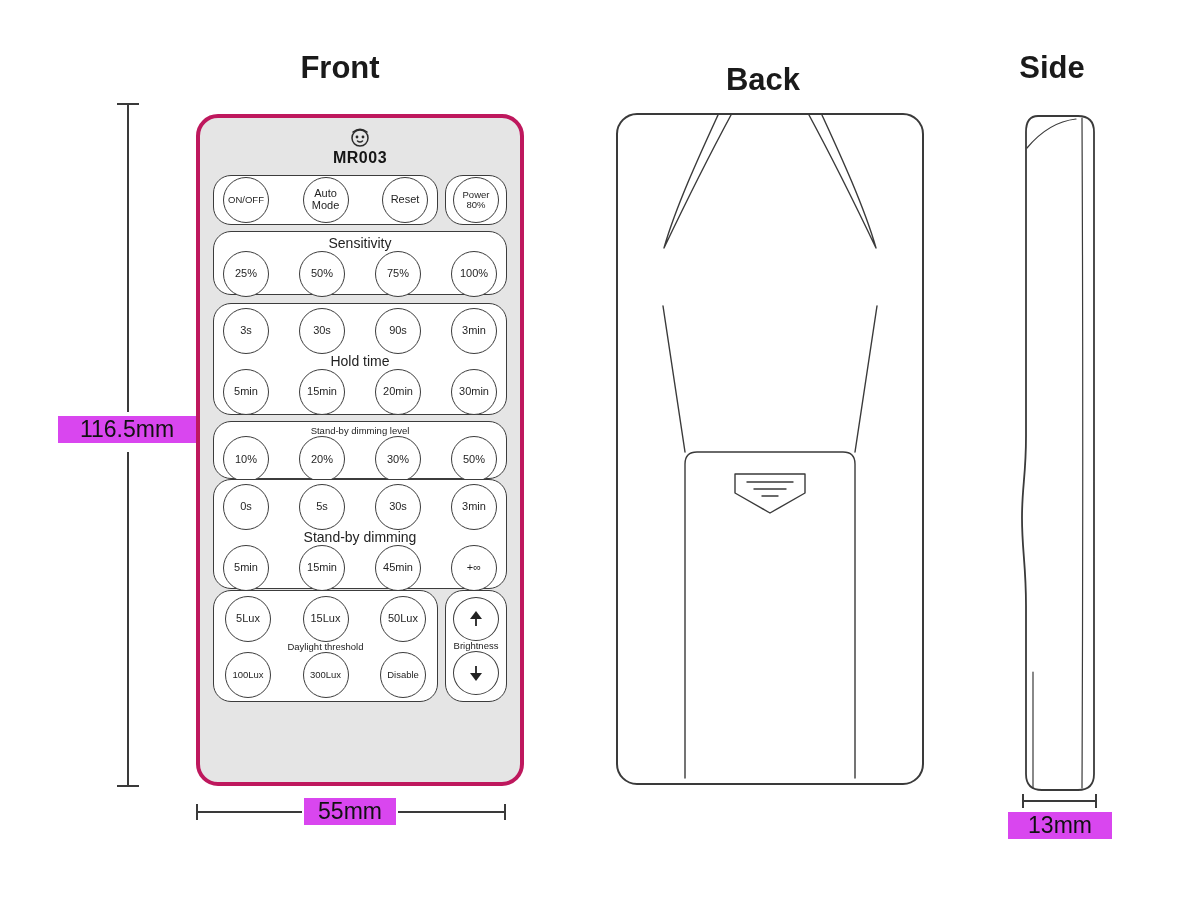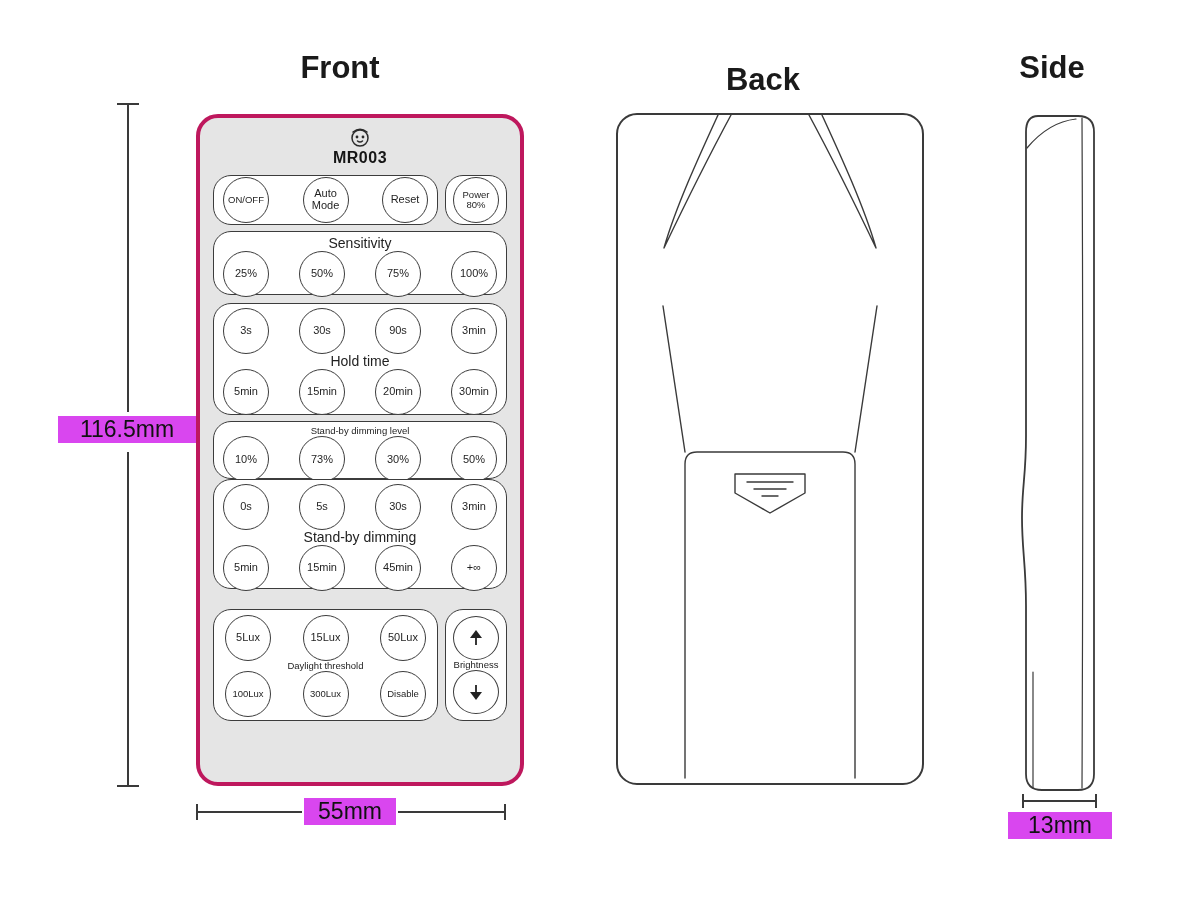--- a/index.html
+++ b/index.html
@@ -42,21 +42,21 @@
   .row4 { display:flex; justify-content:space-between; align-items:center; }
   .row3d { display:flex; justify-content:space-between; align-items:center; }
 
   .sens   { height:64px; }
   .hold   { height:112px; }
   .dim    { height:58px; }
   .period { height:110px; }
   .daylight-left { flex:1; height:112px; display:flex; flex-direction:column; justify-content:space-between; padding:5px 11px; }
   .brightness-box { width:62px; height:112px; display:flex; flex-direction:column; align-items:center; justify-content:center; padding:6px 0; }
 
-  .mt6{margin-top:6px;} .mt8{margin-top:8px;} .mt9{margin-top:9px;} .mt10{margin-top:0;} .mt12{margin-top:20px;}
+  .mt6{margin-top:6px;} .mt8{margin-top:8px;} .mt9{margin-top:9px;} .mt10{margin-top:0;} .mt12{margin-top:1px;}
 
   
   .dim-seg { position:absolute; background:#3a3a3a; }
   .dim-label { position:absolute; font-size:23px; font-weight:500; color:#111; text-align:center; background:#d946ef; }
 
   
   .back-svg { position:absolute; left:614px; top:110px; }
   .side-svg { position:absolute; left:1012px; top:106px; }
 </style>
 </head>
@@ -117,21 +117,21 @@
         <div class="btn">15min</div>
         <div class="btn">20min</div>
         <div class="btn">30min</div>
       </div>
     </div>
 
     <div class="gbox labeled-box dim mt6">
       <div class="group-label tiny">Stand-by dimming level</div>
       <div class="row4">
         <div class="btn">10%</div>
-        <div class="btn">73%</div>
+        <div class="btn">20%</div>
         <div class="btn">30%</div>
         <div class="btn">50%</div>
       </div>
     </div>
 
     <div class="gbox labeled-box period mt10">
       <div class="row4">
         <div class="btn">0s</div>
         <div class="btn">5s</div>
         <div class="btn">30s</div>

